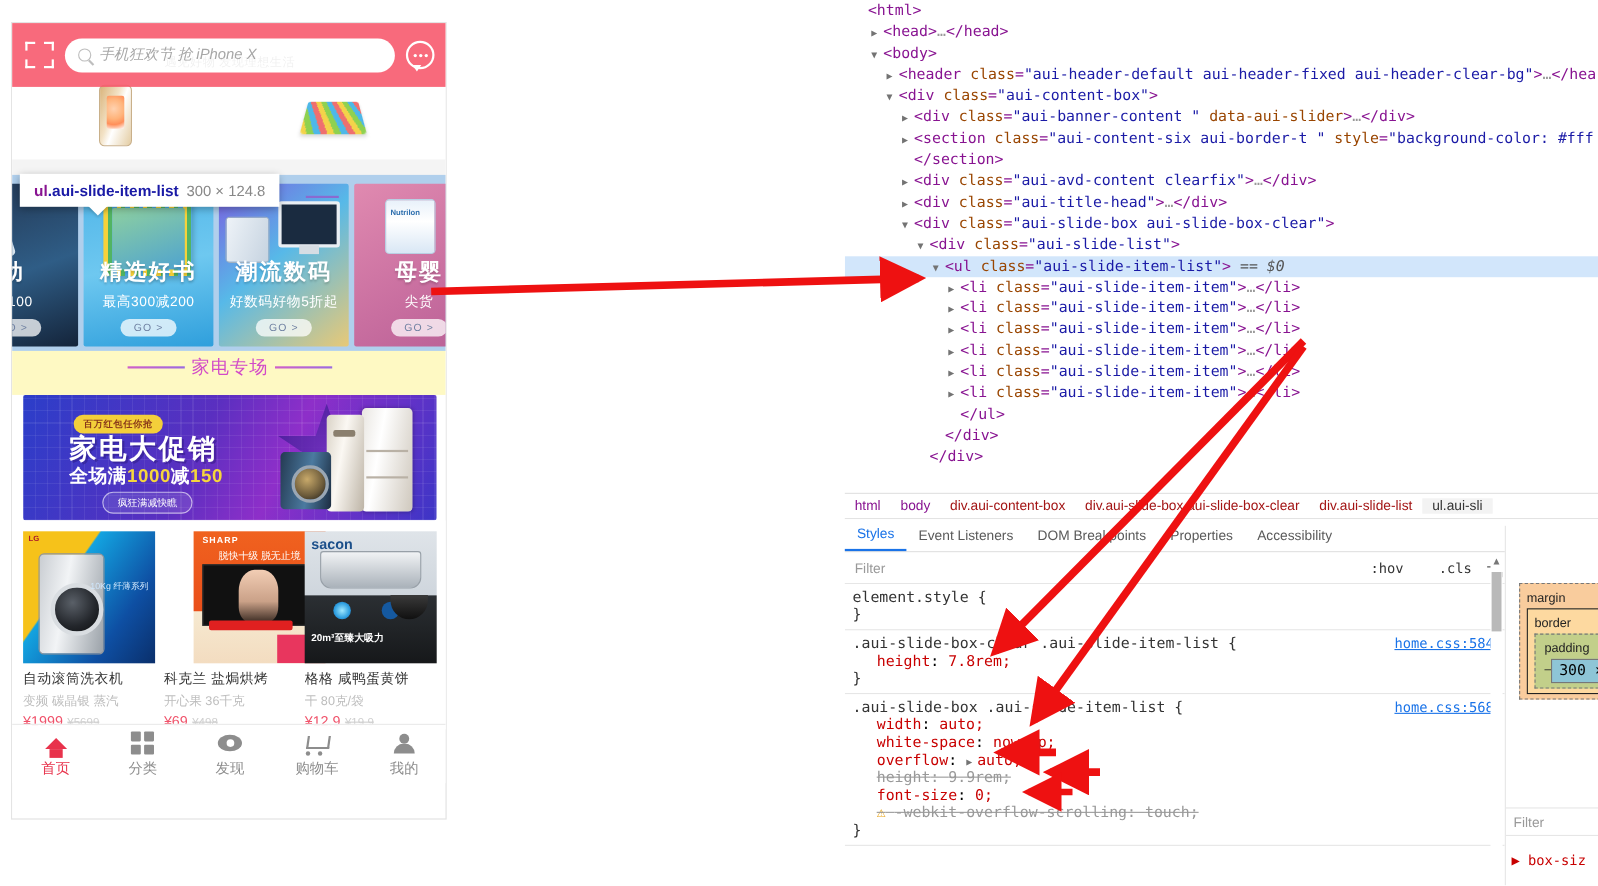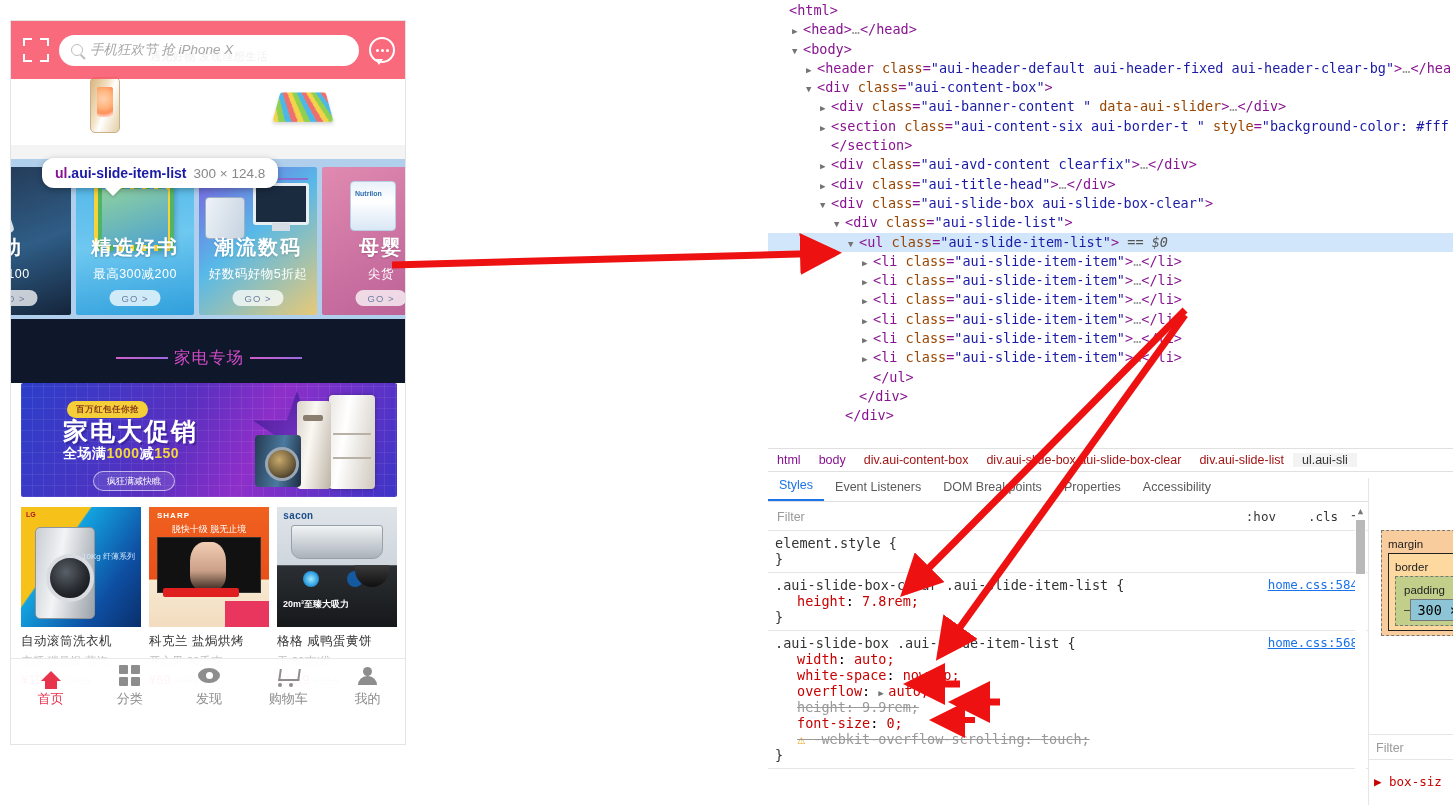--- a/index.html
+++ b/index.html
@@ -127,41 +127,41 @@
     width:18px;height:8px;background:#d6dde4;}
   .deco-phones{ position:absolute; left:6px; top:30px; width:40px;height:42px;
     background: linear-gradient(110deg,#eef3f8,#c6d3e0); border-radius:4px; border:1.5px solid #9fb0c2;}
   .deco-milk{ position:absolute; left:28px; top:14px; width:46px;height:50px; border-radius:4px;
     background: linear-gradient(180deg,#e8f1fa 0%, #ffffff 40%, #d9e7f5 100%); border:1px solid #b9cfe3;}
   .deco-milk::after{content:"Nutrilon"; position:absolute; left:4px; top:8px; font-size:7px; color:#2e6fae; font-weight:700;}
   .deco-tele{ position:absolute; left:0px; top:40px; width:58px;height:34px;
     background: linear-gradient(90deg,#9fb6c9,#d8e4ee); border-radius:4px; transform:rotate(-18deg);}
 
   .section-title {
-    text-align:center; padding: 28px 0 14px; background:#0f172a;
+    text-align:center; padding: 4px 0 14px; background:#fef9c3;
     display:flex; align-items:center; justify-content:center; gap:6px;
   }
   .section-title .line { width:52px; height:1.5px; background: linear-gradient(90deg,#d05fc8,#9b6ae0); }
   .section-title .tx { color:#d24bc8; font-size: 16.5px; letter-spacing:1px; }
 
   
   .promo {
     margin: 0 10px; height: 114px; border-radius: 2px; position:relative; overflow:hidden;
     background:
       repeating-linear-gradient(0deg, rgba(255,255,255,.07) 0 1px, transparent 1px 11px),
       repeating-linear-gradient(90deg, rgba(255,255,255,.07) 0 1px, transparent 1px 11px),
       linear-gradient(115deg,#2b3ec9 0%,#5a2fc0 42%,#8e2fc9 62%,#3c35c6 100%);
   }
   .promo-badge {
     position:absolute; left: 46px; top: 18px; background:#f4cf3a; color:#8a3a1a;
     font-size: 8.5px; padding: 2.5px 9px; border-radius: 9px; font-weight:700; letter-spacing:.5px;
   }
   .promo-h1 { position:absolute; left: 42px; top: 32px; color:#fff; font-size: 25px; font-weight:800; letter-spacing:2px;
     text-shadow: 2px 2px 0 rgba(40,20,120,.45); }
-  .promo-h2 { position:absolute; left: 42px; top: 62px; color:#fff; font-size: 14px; font-weight:800; letter-spacing:.5px;}
+  .promo-h2 { position:absolute; left: 42px; top: 62px; color:#fff; font-size: 17px; font-weight:800; letter-spacing:.5px;}
   .promo-h2 em { color:#f6d63c; font-style:normal; }
   .promo-btn { position:absolute; left: 72px; top: 88px; border:1px solid rgba(255,255,255,.6);
     color:#fff; font-size:9px; padding:2.5px 13px; border-radius:10px; background:rgba(255,255,255,.1); }
   .promo-star { position:absolute; right: 54px; top: 8px; width: 92px; height: 84px;
     background: radial-gradient(circle,#6a2fb8 0%, #4a1f9c 70%); clip-path: polygon(50% 0,61% 35%,98% 35%,68% 57%,79% 92%,50% 70%,21% 92%,32% 57%,2% 35%,39% 35%); opacity:.85;}
   .fridge { position:absolute; right: 22px; top: 12px; width: 46px; height: 94px; border-radius:4px;
     background: linear-gradient(100deg,#e9e6e1 0%,#ffffff 35%,#cfc8bd 100%); box-shadow:0 0 4px rgba(0,0,0,.3);}
   .fridge i{ position:absolute; left:4px; right:4px; height:1.5px; background:#b9b1a5; }
   .fridge i:nth-child(1){ top:38px;} .fridge i:nth-child(2){ top:62px;}
   .fridge2 { position:absolute; right: 66px; top: 18px; width: 34px; height: 88px; border-radius:4px;
@@ -182,31 +182,31 @@
   .prod-price s { color:#cfcfcf; font-size: 10.5px; margin-left: 4px; }
 
   .pimg1 { background: linear-gradient(125deg,#f6c21a 0%,#f6c21a 34%,#13a3e0 35%,#0e4fa3 72%,#0a2f6b 100%); }
   .pimg1 .lg { position:absolute; left:5px; top:4px; font-size:7px; color:#a9162b; font-weight:700;}
   .pimg1 .wash { position:absolute; left:14px; top:20px; width:60px; height:92px; border-radius:5px;
     background: linear-gradient(100deg,#c9cdd2,#f2f4f6 40%,#9aa1a8); border:1px solid #8e949b;}
   .pimg1 .wash::after{ content:""; position:absolute; left:10px; top:26px; width:40px;height:40px;border-radius:50%;
     background: radial-gradient(circle at 40% 35%,#5a6068,#23262b 60%,#0d0e10); border:4px solid #d9dde1;}
   .pimg1 .t1{ position:absolute; right:6px; top:44px; font-size:8px; color:#cfe6fb; }
 
-  .pimg2 { background: linear-gradient(180deg,#f0621f 0%,#ea4f1a 60%,#f6e9d0 61%,#f3dcc0 100%); }
+  .pimg2 { background: linear-gradient(180deg,#f0621f 0%,#ea4f1a 60%,#f6e9d0 61%,#f3dcc0 100%); margin-left: 27px; }
   .pimg2 .brand{ position:absolute; left:8px; top:4px; font-size:8px; color:#fff; font-weight:700; letter-spacing:1px;}
   .pimg2 .slg{ position:absolute; left:0; right:0; top:16px; text-align:center; font-size:9px; color:#fff; }
   .pimg2 .tv{ position:absolute; left:8px; top:30px; right:8px; height:56px; background:#111; border:1px solid #333;}
   .pimg2 .tv::after{ content:""; position:absolute; left:32px; top:4px; width:36px; height:48px; border-radius:40% 40% 30% 30%;
     background: linear-gradient(180deg,#f2cdb4 0%, #caa188 60%, #3a2a22 100%); }
   .pimg2 .red{ position:absolute; left:14px; bottom:30px; width:76px; height:9px; background:#e02020; border-radius:2px;}
   .pimg2 .pink{ position:absolute; right:0; bottom:0; width:44px; height:26px; background:#e8365e;}
 
   .pimg3 { background: linear-gradient(180deg,#dfe4e9 0%,#cfd6dd 48%,#2b2f33 49%,#16181a 100%); }
-  .pimg3 .brand{ position:absolute; left:6px; top:4px; font-size:10px; color:#1b4f8a; font-weight:700;font-family:Liberation Mono, monospace;}
+  .pimg3 .brand{ position:absolute; left:6px; top:4px; font-size:13px; color:#1b4f8a; font-weight:700;}
   .pimg3 .hood{ position:absolute; left:14px; top:18px; width:92px; height:34px;
     background: linear-gradient(180deg,#f1f3f5,#aab2ba); border-radius:3px 3px 10px 10px; border:1px solid #98a0a8;}
   .pimg3 .flame{ position:absolute; left:26px; top:64px; width:16px;height:16px;border-radius:50%;
     background: radial-gradient(circle,#9fe8ff,#2f9fe0 60%,#1559a0); box-shadow: 44px 0 0 #1559a0;}
   .pimg3 .wok{ position:absolute; right:8px; top:58px; width:34px;height:22px;border-radius:0 0 18px 18px;
     background: linear-gradient(180deg,#3a3a3a,#101010);}
   .pimg3 .txt{ position:absolute; left:6px; bottom:16px; font-size:9px; color:#fff; font-weight:700;}
 
   
   .tabbar {
@@ -229,23 +229,23 @@
     border:2.5px solid #8d8d8d; border-top:none; transform: skewX(-8deg);}
   .ic-cart::after{content:""; position:absolute; left:1px; bottom:-2px; width:4px;height:4px;border-radius:50%;
     background:#8d8d8d; box-shadow: 11px 0 0 #8d8d8d;}
   .ic-user { width:20px;height:18px; position:relative; }
   .ic-user::before{content:""; position:absolute; left:6px; top:0; width:9px;height:9px;border-radius:50%;background:#8d8d8d;}
   .ic-user::after{content:""; position:absolute; left:1px; bottom:0; width:19px;height:9px;border-radius:9px 9px 0 0;background:#8d8d8d;}
 
   
   .inspect-tip {
     position:absolute; left: 18px; top: 158px; z-index: 30;
-    background:#fff; border-radius:12px; padding: 7px 13px;
+    background:#fff; border-radius:0; padding: 7px 13px;
     box-shadow: 0 2px 7px rgba(0,0,0,.30);
-    font-size: 14px; white-space:nowrap;margin-left:24px;
+    font-size: 14px; white-space:nowrap;
   }
   .inspect-tip .tag { color:#881391; font-weight:700; }
   .inspect-tip .cls { color:#1a1aa6; font-weight:700; }
   .inspect-tip .dim { color:#888; font-weight:400; margin-left: 7px; font-size:13.5px;}
   .inspect-tip::after{
     content:""; position:absolute; left: 62px; bottom:-8px;
     border-left: 9px solid transparent; border-right: 9px solid transparent; border-top: 9px solid #fff;
     filter: drop-shadow(0 2px 1px rgba(0,0,0,.12));
   }
   .tip-rule { position:absolute; left: 278px; top: 178px; width: 30px; height: 2px; background:#8a6ad0; z-index: 29;}

